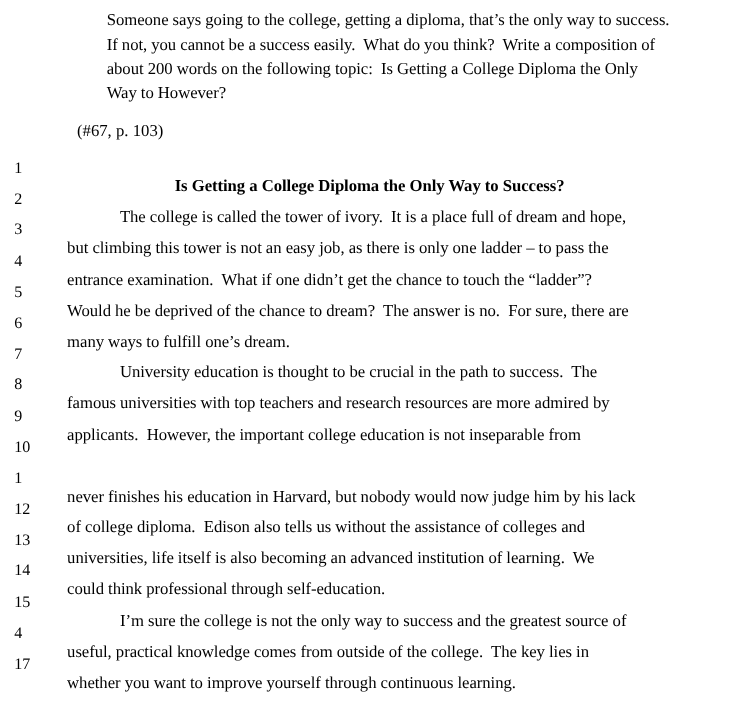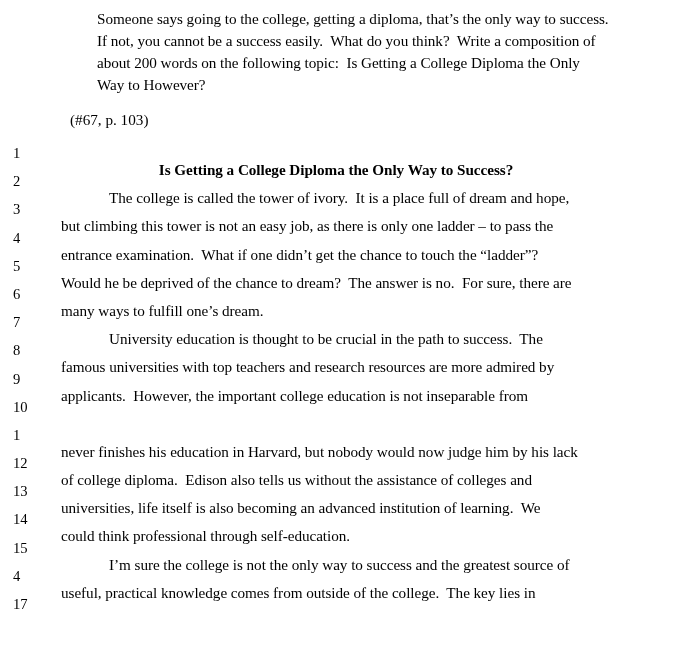--- a/index.html
+++ b/index.html
@@ -155,14 +155,15 @@
     <div class="essay-row">
       <div class="line-number">15</div>
       <div class="line-text indent">I’m sure the college is not the only way to success and the greatest source of</div>
     </div>
     <div class="essay-row">
       <div class="line-number">4</div>
       <div class="line-text">useful, practical knowledge comes from outside of the college.  The key lies in</div>
     </div>
     <div class="essay-row">
       <div class="line-number">17</div>
+      <div class="line-text">whether you want to improve yourself through continuous learning.</div>
     </div>
   </div>
 
 </body></html>

